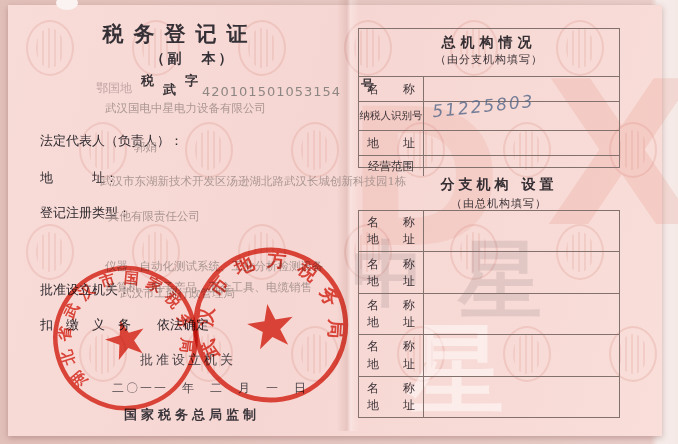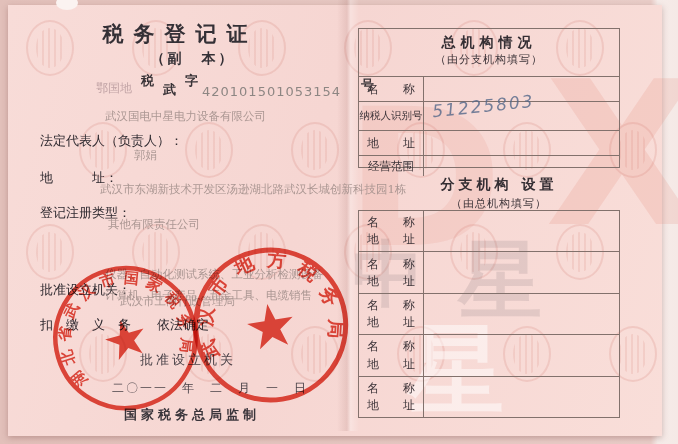--- a/index.html
+++ b/index.html
@@ -15,21 +15,21 @@
   #tear{left:56px;top:-4px;width:22px;height:14px;background:#fbf3f1;border-radius:50%;z-index:1;}
   
   .wm-emblem{position:absolute;width:44px;height:52px;border:2px solid rgba(210,122,110,.20);
              border-radius:50%;z-index:0;}
   .wm-emblem::before{content:"";position:absolute;left:8px;right:8px;top:6px;bottom:6px;
              border-radius:50%;
              background:repeating-linear-gradient(90deg,rgba(210,122,110,.16) 0 2px,transparent 2px 6px);}
   .wm-letter{z-index:0;font-weight:bold;font-family:"DejaVu Sans",sans-serif;line-height:1;}
   
   .lbl{color:#2f2a30;font-size:13px;z-index:2;white-space:nowrap;}
-  .val{color:#a3908c;font-size:11.5px;z-index:3;white-space:nowrap;opacity:.9;margin-top:8px;}
+  .val{color:#a3908c;font-size:11.5px;z-index:3;white-space:nowrap;opacity:.9;}
   #title{left:55px;top:20px;width:250px;text-align:center;font-size:21px;font-weight:bold;
          letter-spacing:10px;color:#343036;z-index:2;}
   #subtitle{left:55px;top:50px;width:250px;text-align:center;font-size:14px;font-weight:bold;
             color:#343036;letter-spacing:3px;z-index:2;padding-left:13px;}
   #serial{left:96px;top:72px;z-index:2;display:flex;align-items:flex-start;}
   #serial .faint{color:#c2a4a6;font-size:12px;margin-top:8px;}
   #serial .big{color:#3a3438;font-size:13px;font-weight:bold;margin-left:9px;}
   #serial .up{margin-top:0;} #serial .dn{margin-top:9px;}
   #serial .num{color:#8d8683;font-size:13px;font-family:"DejaVu Sans",sans-serif;
                letter-spacing:1px;margin:12px 0 0 4px;}

